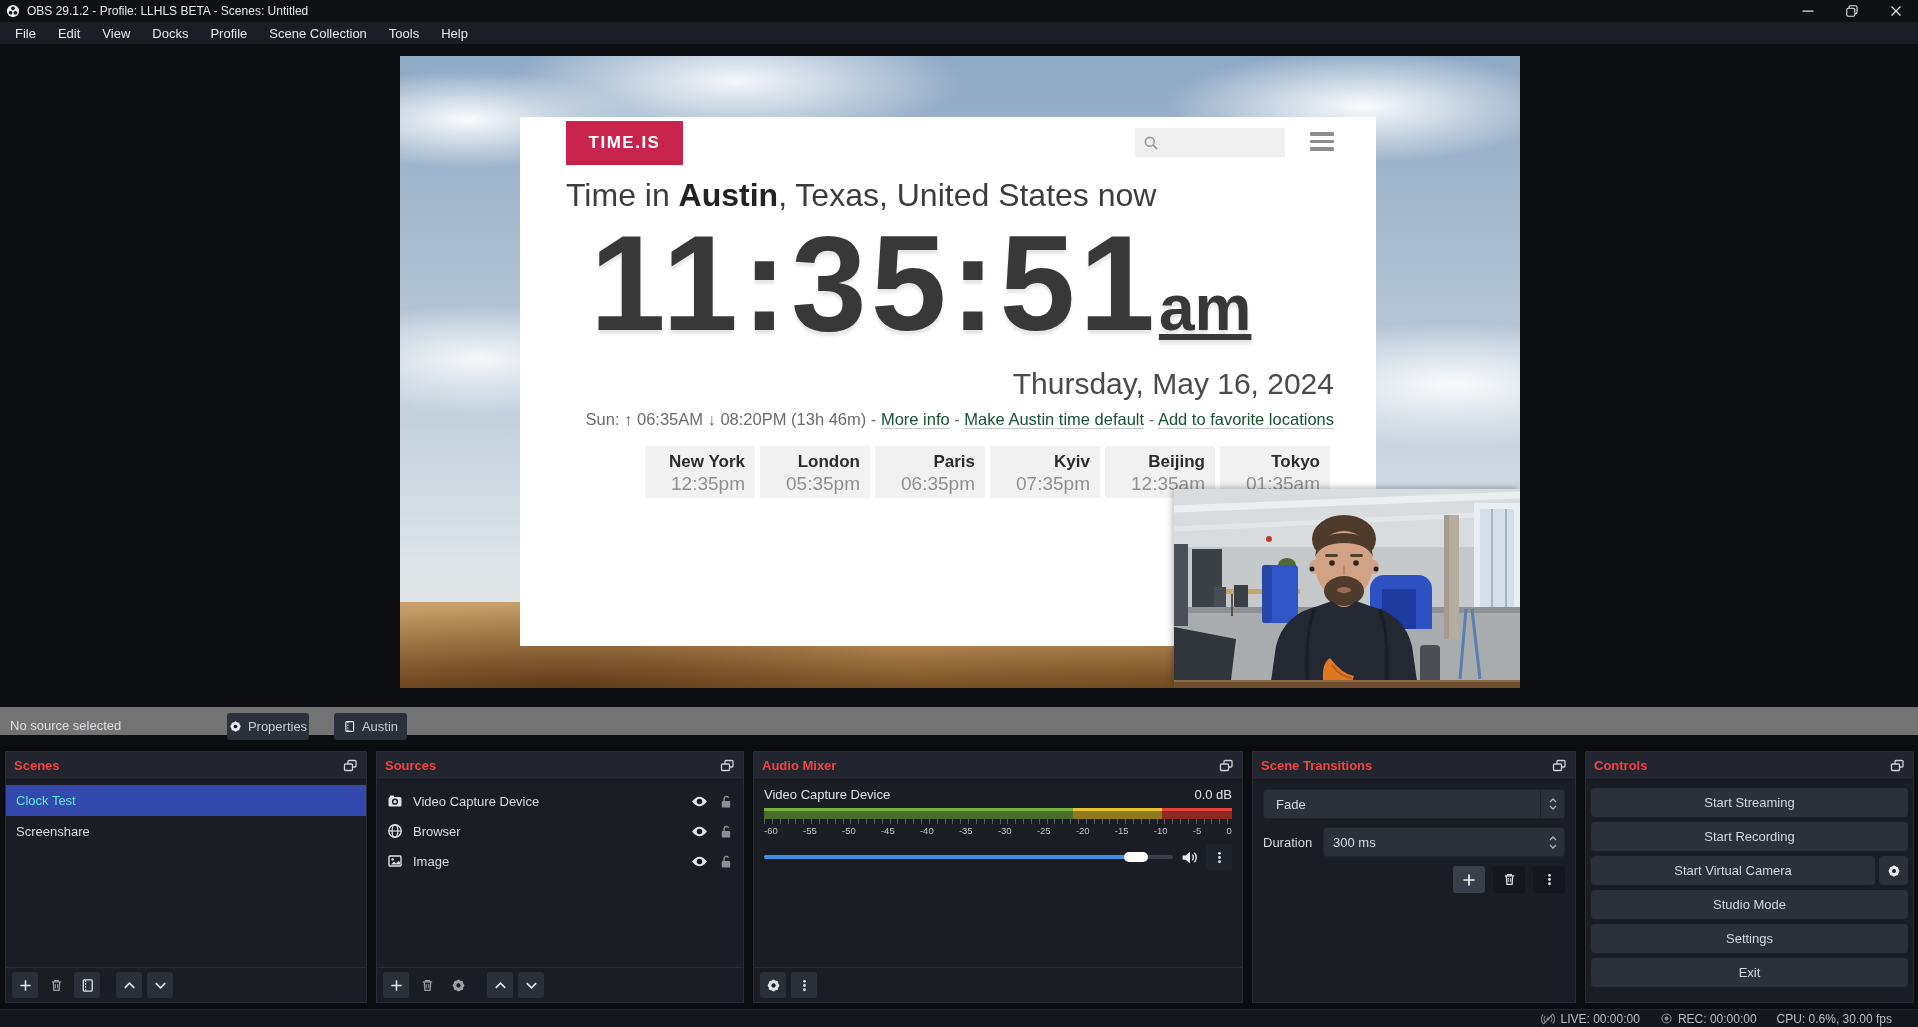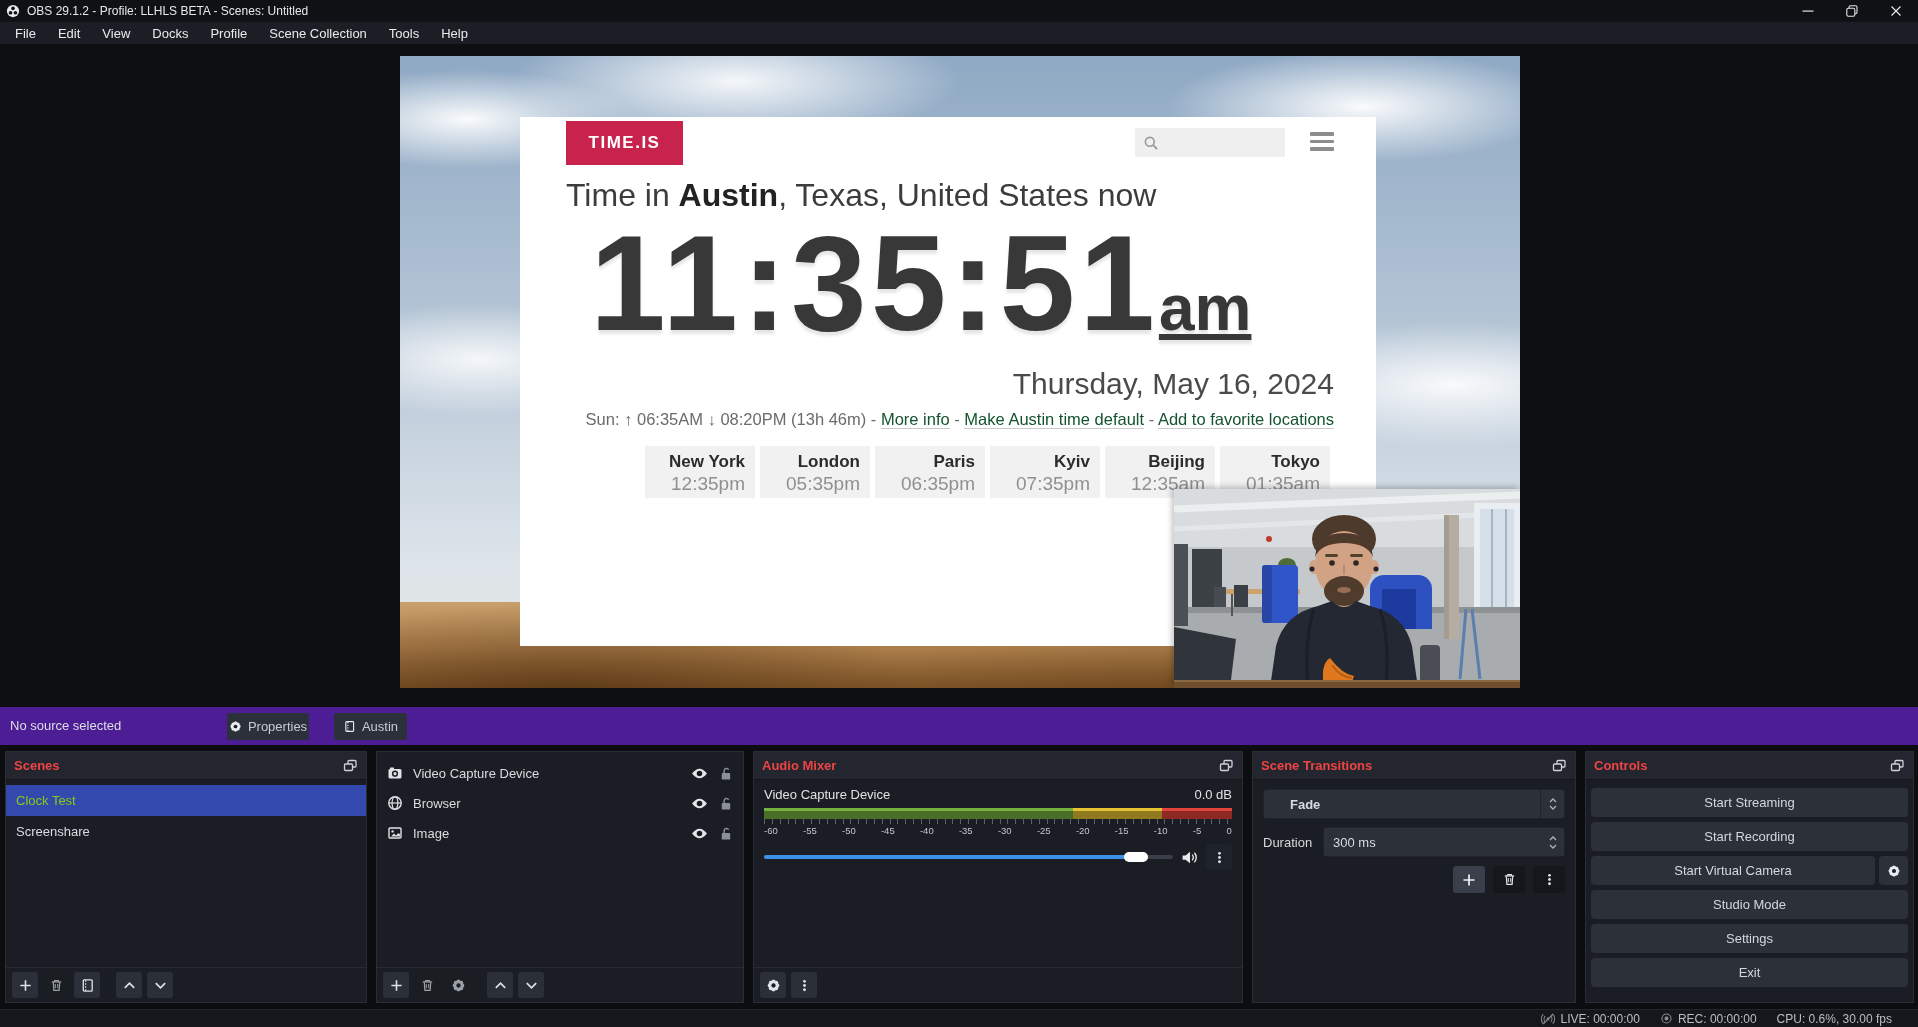--- a/index.html
+++ b/index.html
@@ -49,37 +49,37 @@
   .sunline .lnk{color:#14532d;border-bottom:1px solid #c9c9c9;}
   .cities{position:absolute;left:125px;top:329px;display:flex;gap:5px;}
   .city-card{width:110px;height:52px;background:#f1f1f1;text-align:right;padding:6px 10px 0 0;}
   .city-card .cname{font-size:17px;font-weight:bold;color:#2b2b2b;}
   .city-card .ctime{font-size:19px;color:#909090;margin-top:1px;}
 
   
   .webcam{position:absolute;right:0;bottom:0;width:346px;height:199px;box-shadow:-2px -2px 6px rgba(0,0,0,.25);}
 
   
-  .srcbar{position:absolute;left:0;top:707px;width:100%;height:38px;background:#4c1d95;}
+  .srcbar{position:absolute;left:0;top:707px;width:100%;height:28px;background:#737373;}
   .srcbar .status{position:absolute;left:10px;top:11px;font-size:13px;color:#dcdfe3;}
   .pill-btn{position:absolute;top:6px;height:27px;background:#2b303a;border-radius:3px;display:flex;align-items:center;justify-content:center;gap:6px;color:#c7ccd3;font-size:13px;}
 
   
   .docks{position:absolute;left:0;top:745px;width:100%;height:264px;background:#0c0d10;}
   .dock{position:absolute;top:6px;height:252px;background:#1a1d23;border:1px solid #2a2d35;}
   .dock-header{height:28px;background:#23262e;display:flex;align-items:center;padding:0 8px;border-bottom:1px solid #14161a;}
   .dock-title{font-size:13px;font-weight:bold;color:#ef4444;flex:1;}
   .dock-body{position:relative;height:187px;}
   .dock-toolbar{position:absolute;left:0;bottom:0;width:100%;height:35px;border-top:1px solid #272b32;display:flex;align-items:center;gap:5px;padding:0 6px;}
   .tool-btn{width:26px;height:26px;background:#2b2f37;border-radius:3px;display:flex;align-items:center;justify-content:center;}
   .tool-btn.dim{background:#1a1d22;}
   .tool-gap{width:6px;}
 
   .scene-item{height:31px;display:flex;align-items:center;padding:0 10px;font-size:13px;color:#d9dce1;margin-top:0;}
-  .scene-item.selected{background:var(--selected_scene,#3449ae);color:#84cc16;}
+  .scene-item.selected{background:var(--selected_scene,#3449ae);color:#5eead4;}
 
   .source-row{height:30px;display:flex;align-items:center;padding:0 10px;gap:10px;font-size:13px;color:#d9dce1;}
   .source-row .sp{flex:1;}
 
   
   .mixer-body{padding:7px 10px 0 10px;}
   .mixer-row1{display:flex;font-size:13px;color:#dfe2e6;}
   .mixer-row1 .sp{flex:1;}
   .meter{margin-top:6px;position:relative;}
   .meter-top{height:3px;background:linear-gradient(90deg,var(--meter_green,#4a6e27) 0 66%,var(--meter_yellow,#8f7a20) 66% 85%,var(--meter_red,#8e2a23) 85% 100%);filter:brightness(1.6);}
@@ -88,21 +88,21 @@
   .meter-labels{display:flex;justify-content:space-between;font-size:9.5px;color:#c2c7cd;margin-top:1px;}
   .slider-row{display:flex;align-items:center;margin-top:8px;gap:8px;}
   .slider{position:relative;flex:1;height:12px;}
   .slider .track{position:absolute;left:0;right:0;top:4px;height:4px;background:#3a3f49;border-radius:2px;}
   .slider .fill{position:absolute;left:0;width:91%;top:4px;height:4px;background:var(--slider_blue,#3e8fe8);border-radius:2px;}
   .slider .handle{position:absolute;left:calc(91% - 12px);top:1px;width:24px;height:10px;background:#fff;border-radius:5px;}
 
   
   .trans-body{padding:9px 10px 0 10px;}
   .dropdown{height:30px;background:#2b3039;border:1px solid #1f232a;border-radius:3px;display:flex;align-items:center;font-size:13px;color:#d8dbe0;}
-  .dropdown .lbl{flex:1;padding-left:26px;font-weight:bold;}
+  .dropdown .lbl{flex:1;padding-left:12px;}
   .dropdown .dd-arrows{width:24px;height:100%;border-left:1px solid #1f232a;display:flex;flex-direction:column;align-items:center;justify-content:center;gap:2px;}
   .dur-row{display:flex;align-items:center;margin-top:8px;gap:8px;}
   .dur-label{font-size:13px;color:#d5d8dd;width:52px;}
   .spinbox{flex:1;height:30px;background:#2b3039;border:1px solid #1f232a;border-radius:3px;display:flex;align-items:center;font-size:13px;color:#d8dbe0;}
   .spinbox .val{flex:1;padding-left:9px;}
   .spinbox .dd-arrows{width:22px;display:flex;flex-direction:column;align-items:center;gap:3px;}
   .trans-btns{display:flex;justify-content:flex-end;gap:8px;margin-top:9px;}
   .sq-btn{width:32px;height:27px;border-radius:3px;display:flex;align-items:center;justify-content:center;}
   .sq-btn.light{background:#3a404b;}
   .sq-btn.dark{background:#14171c;}
@@ -418,20 +418,26 @@
           </div>
         <div class="tool-btn">
             <svg class="icon" width="15" height="15" style="color:#dfe3e8">
               <use href="#i-chev-down"></use>
             </svg>
           </div>
       </div>
     </div>
 
     <div class="dock" style="left:376px;width:368px;">
+      <div class="dock-header">
+        <span class="dock-title">Sources</span>
+        <svg class="icon" width="15" height="13" style="color:#cfd3d9">
+            <use href="#i-popout"></use>
+          </svg>
+      </div>
       <div class="dock-body" style="padding-top:6px;">
         <div class="source-row">
           <svg class="icon" width="16" height="16" style="color:#dfe3e8">
               <use href="#i-camera"></use>
             </svg>
           <span>Video Capture Device</span>
             <span class="sp"></span>
           <svg class="icon" width="17" height="17" style="color:#e2e6ea">
               <use href="#i-eye"></use>
             </svg>

